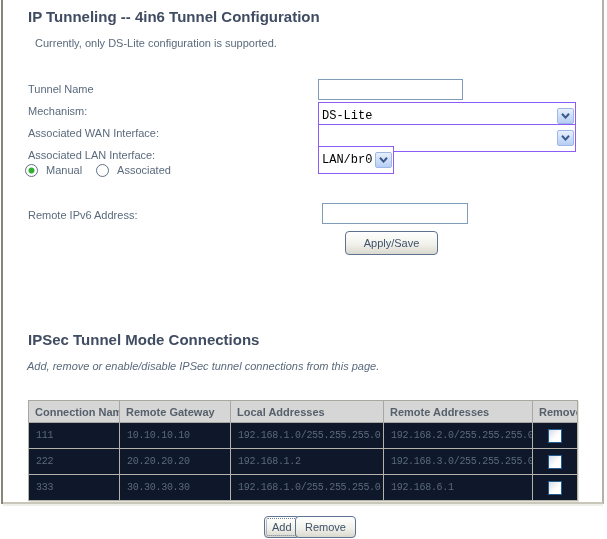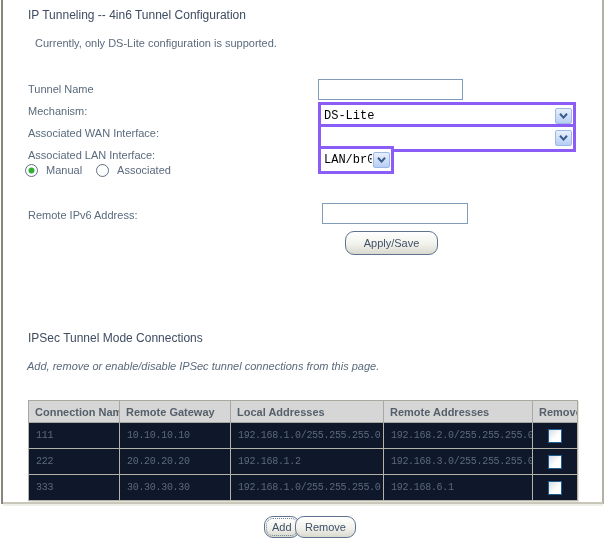--- a/index.html
+++ b/index.html
@@ -8,40 +8,40 @@
     position:relative; width:607px; height:539px; background:#fff;
     font-family:"Liberation Sans", sans-serif; font-size:11px; color:#5a6a7c;
     overflow:hidden;
   }
   
   .frame-left  { position:absolute; left:1px; top:0; width:2px; height:504px; background:#87857c; }
   .frame-right { position:absolute; left:602px; top:0; width:2px; height:504px; background:#b3b0a5; }
   .frame-bottom{ position:absolute; left:3px; top:502px; width:600px; height:2px;
                  background:#c9c6ba; box-shadow:0 2px 0 #efeee8; }
 
-  .heading { position:absolute; font-size:12px; font-weight:normal; color:#3f4c61; }
+  .heading { position:absolute; font-size:15px; font-weight:bold; color:#3f4c61; }
   #page-title { left:28px; top:8px; }
   #page-subtitle { position:absolute; left:35px; top:37px; }
   #ipsec-heading { left:28px; top:331px; }
   #ipsec-desc { position:absolute; left:27px; top:360px;font-style:italic; }
 
   .field-label { position:absolute; left:28px; }
   .lbl-tunnel { top:83px; } .lbl-mech { top:105px; }
   .lbl-wan { top:127px; } .lbl-lan { top:149px; }
   .lbl-remote { top:209px; }
 
   .xp-input {
     position:absolute; border:1px solid #7f9db9; background:#fff;
     font:12px "Liberation Mono", monospace; padding:2px 3px; color:#000;
   }
   #tunnel-input { left:318px; top:79px; width:145px; height:21px; }
   #remote-input { left:322px; top:203px; width:146px; height:21px; }
 
   .xp-select {
-    position:absolute; border:3px solid #8b5cf6; background:#fff; height:28px;
+    position:absolute; border:1px solid #8b5cf6; background:#fff; height:28px;
     display:flex; align-items:center; justify-content:space-between; cursor:default;
   }
   #mech-select { left:318px; top:102px; width:258px; }
   #wan-select  { left:318px; top:124px; width:258px; }
   #lan-select  { left:318px; top:146px; width:76px; }
   .xp-select .val { font:12px "Liberation Mono", monospace; color:#000; padding-left:3px;
                     white-space:nowrap; overflow:hidden; }
   .arrow-btn {
     flex:0 0 17px; height:16px; margin:1px; border:1px solid #9cb8e6; border-radius:2px;
     background:linear-gradient(180deg,#e9f0fc 0%,#cfdff8 50%,#b7cef4 100%);
@@ -52,21 +52,21 @@
   .radio-group input[type=radio] {
     appearance:none; -webkit-appearance:none; width:13px; height:13px; margin:0;
     border:1px solid #5f7186; border-radius:50%; background:#fff;
   }
   .radio-group input[type=radio]:checked {
     background:radial-gradient(circle at 50% 50%, #2fae2f 0 2.6px, #fff 3.4px);
   }
   .radio-group label { margin:0 14px 0 8px; }
 
   .xp-btn {
-    position:absolute; border:1px solid #5f7391; border-radius:9px;
+    position:absolute; border:1px solid #5f7391; border-radius:4px;
     background:linear-gradient(180deg,#ffffff 0%,#f2f2ec 55%,#d9d9cf 100%);
     font:11px "Liberation Sans", sans-serif; color:#3f5068; text-align:center; cursor:pointer;
   }
   #apply-btn { left:345px; top:231px; width:93px; height:24px; }
   #add-btn { left:264px; top:516px; height:22px; padding:0 7px;
              outline:1px dotted #6e7f95; outline-offset:-3px; }
   #remove-btn { left:295px; top:516px; height:22px; padding:0 9px; }
 
   #conn-table {
     position:absolute; left:28px; top:400px; width:549px;

